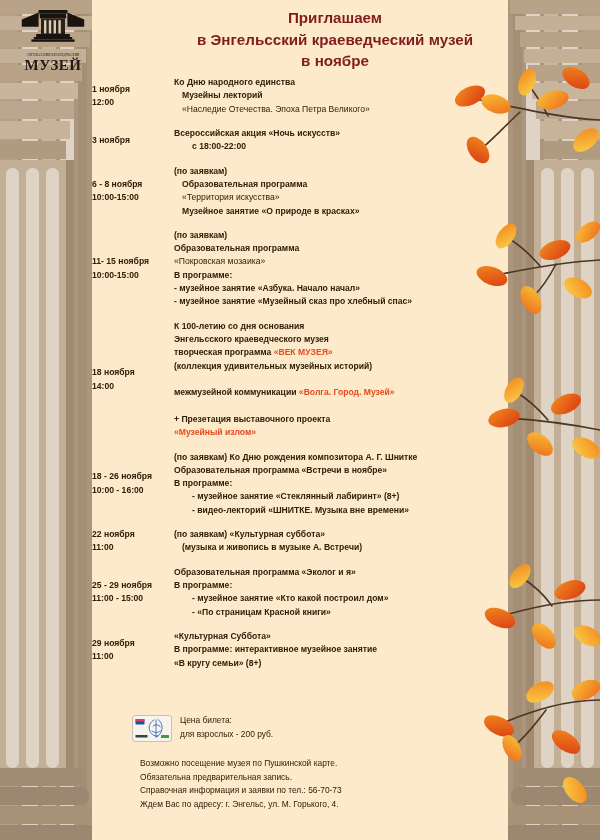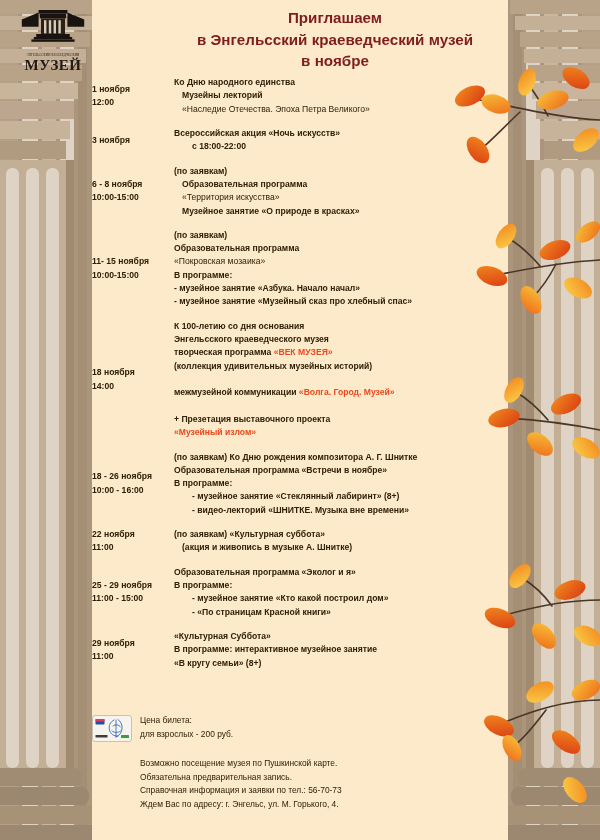--- a/index.html
+++ b/index.html
@@ -35,21 +35,21 @@
   .ev .what{flex:1;font-size:8.6px;color:#2f2008;line-height:1.55;}
   .ev .what div{white-space:nowrap;}
   .b{font-weight:bold;}
   .n{font-weight:normal;}
   .ind1{padding-left:8px;}
   .ind2{padding-left:18px;}
   .red{color:#e8491f;}
 
   
   .footer{position:absolute;left:92px;top:714px;width:420px;z-index:5;}
-  .fee-row{display:flex;align-items:flex-start;}
+  .fee-row{display:flex;align-items:flex-start;margin-left:40px;}
   .pcard{width:40px;height:27px;flex:0 0 40px;margin-right:8px;margin-top:1px;}
   .fee-text{font-size:8.4px;color:#2f2008;line-height:1.62;}
   .notes{margin-top:15px;margin-left:48px;font-size:8.4px;color:#2f2008;line-height:1.62;}
   .notes div{white-space:nowrap;}
 
   
   .branches{position:absolute;inset:0;z-index:4;pointer-events:none;}
 </style>
 </head>
 <body>
@@ -299,21 +299,21 @@
           <div class="b ind2">- видео-лекторий «ШНИТКЕ. Музыка вне времени»</div>
         </div>
       </div>
       <div class="ev">
         <div class="when">
           <div>22 ноября</div>
           <div>11:00</div>
         </div>
         <div class="what">
           <div class="b">(по заявкам) «Культурная суббота»</div>
-          <div class="b ind1">(акция и живопись в музыке А. Шнитке)</div>
+          <div class="b ind1">(музыка и живопись в музыке А. Встречи)</div>
         </div>
       </div>
       <div class="ev">
         <div class="when">
           <div>25 - 29 ноября</div>
           <div>11:00 - 15:00</div>
         </div>
         <div class="what">
           <div class="b">Образовательная программа «Эколог и я»</div>
           <div class="b">В программе:</div>

